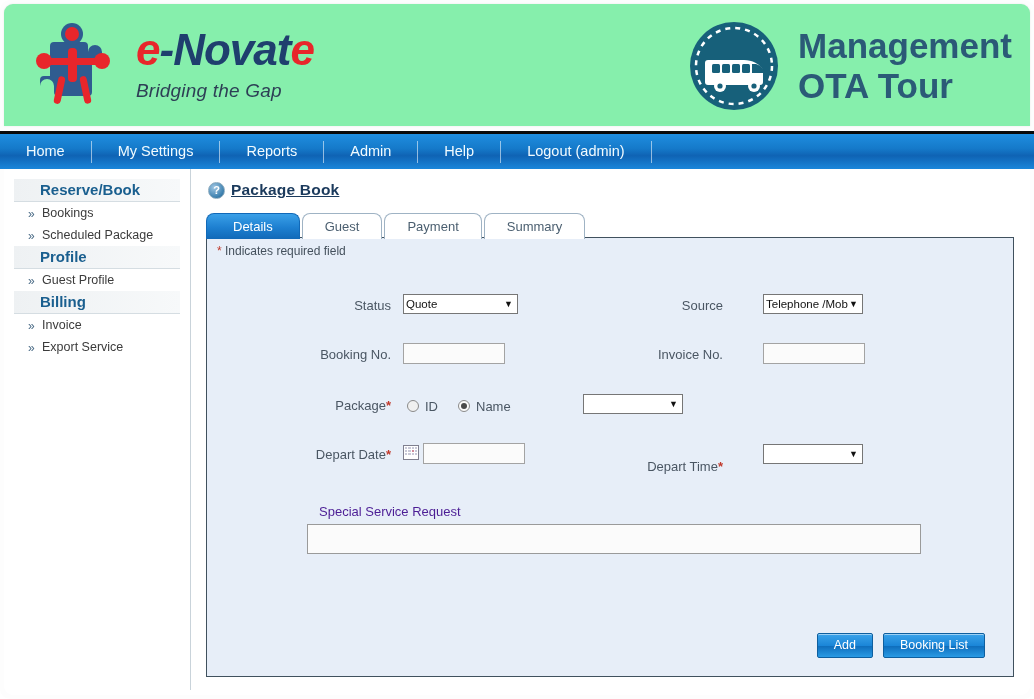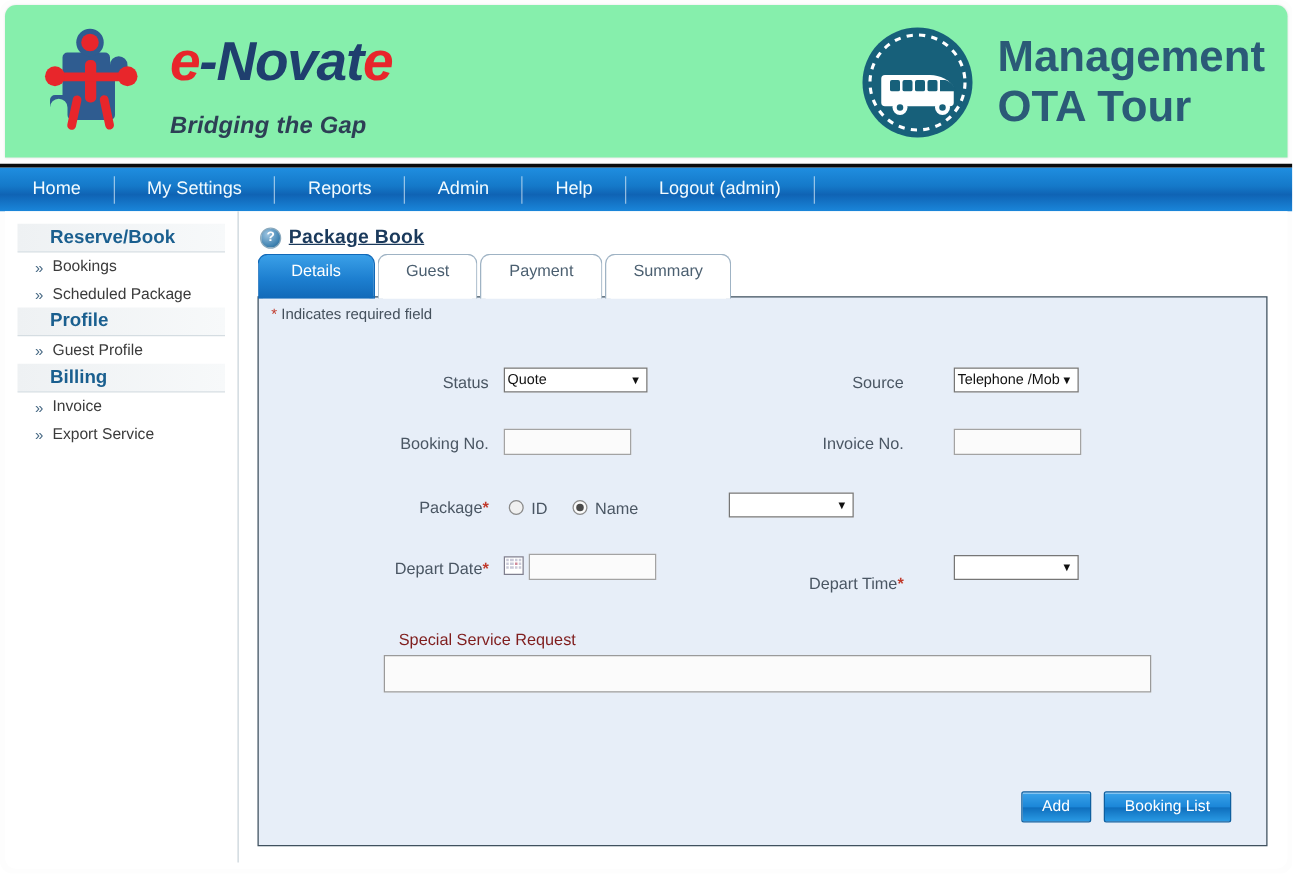--- a/index.html
+++ b/index.html
@@ -31,21 +31,21 @@
   }
   .brand-mark{position:absolute;left:10px;top:10px;width:96px;height:92px;}
   .brand-text{position:absolute;left:118px;top:14px;}
   .brand-name{
     font-size:44px;font-weight:bold;font-style:italic;letter-spacing:-1px;
     line-height:52px;color:#1f3f6e;white-space:nowrap;
   }
   .brand-name .red{color:#e8262b;}
   .brand-tag{
     font-size:19px;font-style:italic;color:#2d3f55;
-    margin-top:14px;letter-spacing:.2px;font-weight:bold;
+    margin-top:4px;letter-spacing:.2px;
   }
 
   .product{
     position:absolute;right:18px;top:8px;height:108px;
     display:flex;align-items:center;gap:18px;
   }
   .product-badge{width:92px;height:92px;position:relative;}
   .product-title{
     font-size:35px;font-weight:bold;color:#2b5a77;
     line-height:40px;text-align:left;white-space:nowrap;
@@ -111,21 +111,21 @@
     font-size:15.5px;font-weight:bold;color:#1b3a5c;
     text-decoration:underline;cursor:pointer;letter-spacing:.2px;
   }
 
   
   .tabs{
     position:absolute;left:14px;top:43px;display:flex;align-items:flex-end;
     height:27px;z-index:3;
   }
   .tab{
-    height:36px;line-height:26px;padding:0 22px;font-size:13px;
+    height:26px;line-height:26px;padding:0 22px;font-size:13px;
     border:1px solid #9fb3c4;border-bottom:none;
     border-radius:8px 8px 0 0;background:#ffffff;color:#4b5f70;
     margin-right:2px;cursor:pointer;box-sizing:border-box;white-space:nowrap;text-align:right;
   }
   .tab.active{
     background:linear-gradient(to bottom,#3aa0e8 0%,#1d7fd0 55%,#1169b8 100%);
     color:#ffffff;border-color:#1169b8;font-weight:normal;
     padding:0 26px;
   }
 
@@ -186,21 +186,21 @@
   }
   .cal-icon .top{height:4px;background:#3b3b7a;}
   .cal-icon .grid{
     display:grid;grid-template-columns:repeat(4,1fr);grid-template-rows:repeat(3,1fr);
     height:10px;gap:1px;padding:1px;box-sizing:border-box;
   }
   .cal-icon .grid i{background:#c9c9d8;display:block;}
   .cal-icon .grid i.hot{background:#d08a9a;}
 
   .ssr-label{
-    position:absolute;left:112px;top:232px;font-size:13px;color:#7f1d1d;
+    position:absolute;left:112px;top:232px;font-size:13px;color:#4c1d95;
   }
   .ssr-box{
     position:absolute;left:100px;top:252px;width:614px;height:30px;
     border:1px solid #9a9a9a;background:#fbfbfb;box-sizing:border-box;
     font-family:"Liberation Sans",sans-serif;font-size:12px;padding:4px 6px;
     resize:none;
   }
 
   .btn-row{
     position:absolute;right:28px;bottom:18px;display:flex;gap:10px;

